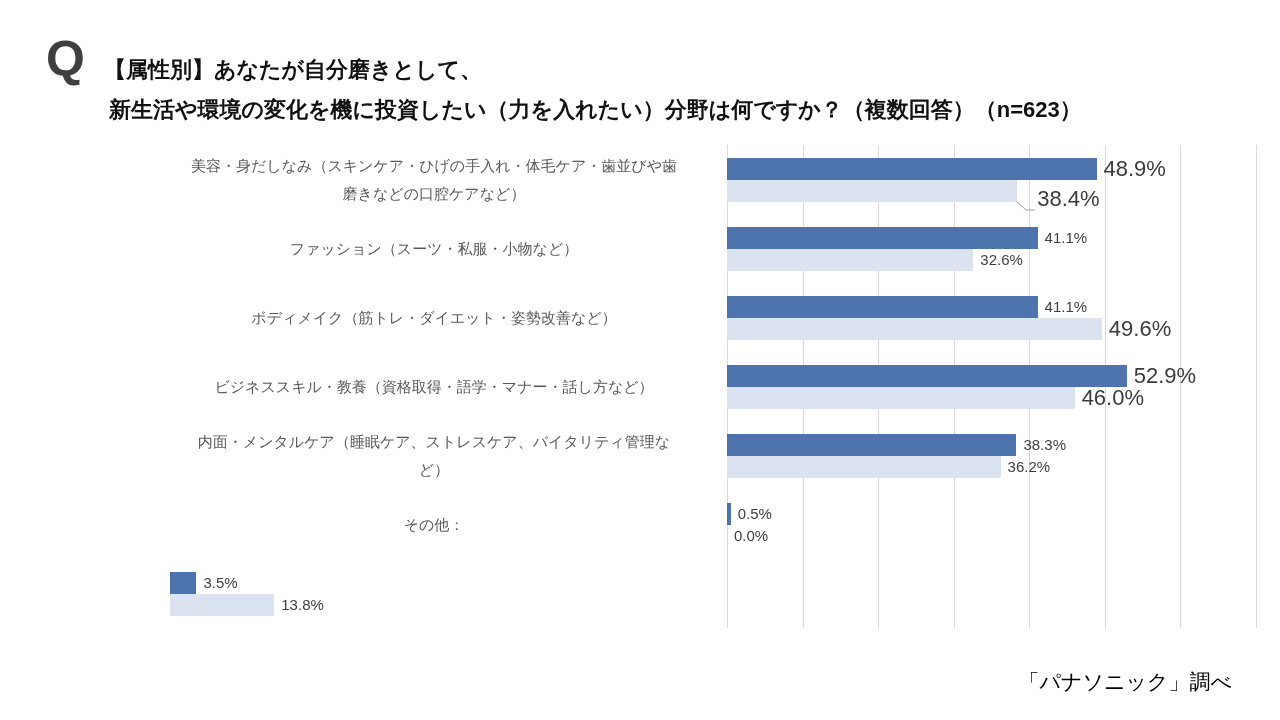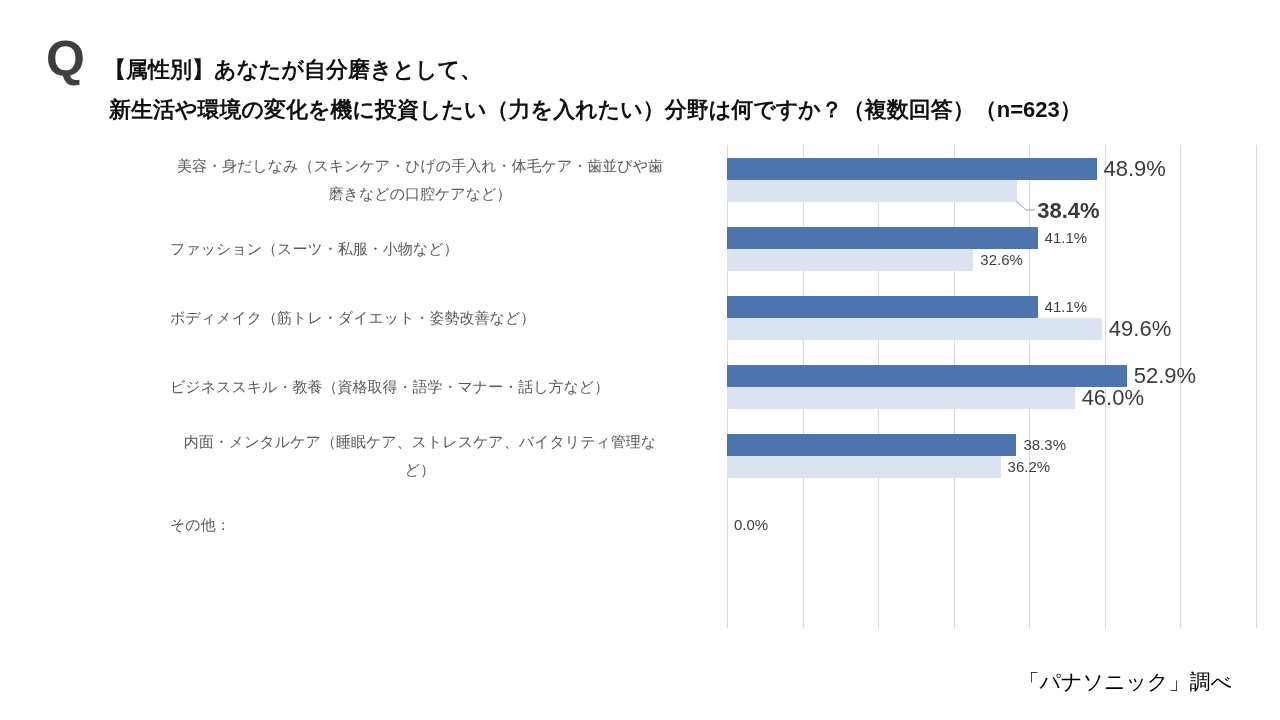--- a/index.html
+++ b/index.html
@@ -7,28 +7,28 @@
     position:relative;width:1280px;height:720px;background:#ffffff;overflow:hidden;
     font-family:"Liberation Sans","DejaVu Sans",sans-serif;
   }
   .q-mark{position:absolute;left:46px;top:34px;font-size:50px;font-weight:bold;color:#3f3f3f;line-height:1;}
   .title-line1{position:absolute;left:104px;top:55px;font-size:22px;font-weight:bold;color:#111;}
   .title-line2{position:absolute;left:109px;top:95px;font-size:22px;font-weight:bold;color:#111;}
   .chart-rows{position:absolute;left:170px;top:145px;width:1086px;height:483px;}
   .gridlines{position:absolute;left:557px;top:0;width:529px;height:483px;z-index:0;}
   .gridline{position:absolute;top:0;width:1px;height:483px;background:#d9d9d9;}
   .crow{display:flex;height:69px;align-items:center;position:relative;z-index:1;}
-  .cat{width:557px;padding-right:29px;box-sizing:border-box;display:flex;justify-content:flex-start;}
+  .cat{width:557px;padding-right:29px;box-sizing:border-box;display:flex;justify-content:center;}
   .cat-in{max-width:500px;text-align:center;font-size:15px;color:#595959;line-height:1.85;}
   .plot{width:529px;position:relative;}
   .bar-row{height:22px;display:flex;align-items:center;position:relative;}
   .bar{height:22px;flex:0 0 auto;}
   .vlabel{margin-left:7px;font-size:15px;color:#404040;white-space:nowrap;}
   .vlabel.big{font-size:22px;color:#3b3b3b;}
-  .vlabel.callout{position:absolute;top:18px;margin:0;font-weight:bold;}
+  .vlabel.callout{position:absolute;top:6px;margin:0;}
   .leader{position:absolute;top:21px;}
   .legend{position:absolute;left:170px;top:640px;width:1086px;display:flex;justify-content:center;gap:30px;}
   .legend-item{display:flex;align-items:center;gap:6px;font-size:14px;color:#404040;}
   .swatch{width:11px;height:11px;flex:0 0 auto;}
   .source{position:absolute;right:48px;top:668px;font-size:21px;color:#000;}
 </style>
 </head>
 <body>
 
 <div class="stage">
@@ -125,24 +125,38 @@
             <span class="vlabel">36.2%</span>
           </div>
         </div>
       </div>
       <div class="crow">
         <div class="cat">
           <div class="cat-in">その他：</div>
         </div>
         <div class="plot">
           <div class="bar-row">
+            <div class="bar" style="width: 3.77857px; background: rgb(78, 116, 173);"></div>
+            <span class="vlabel">0.5%</span>
+          </div>
+          <div class="bar-row">
             <div class="bar" style="width: 0px; background: rgb(220, 227, 240);"></div>
             <span class="vlabel">0.0%</span>
           </div>
         </div>
       </div>
       <div class="crow">
+        <div class="plot">
+          <div class="bar-row">
+            <div class="bar" style="width: 26.45px; background: rgb(78, 116, 173);"></div>
+            <span class="vlabel">3.5%</span>
+          </div>
+          <div class="bar-row">
+            <div class="bar" style="width: 104.289px; background: rgb(220, 227, 240);"></div>
+            <span class="vlabel">13.8%</span>
+          </div>
+        </div>
       </div>
     </div>
 
 
   <div class="source">「パナソニック」調べ</div>
 </div>
 
 </body></html>

